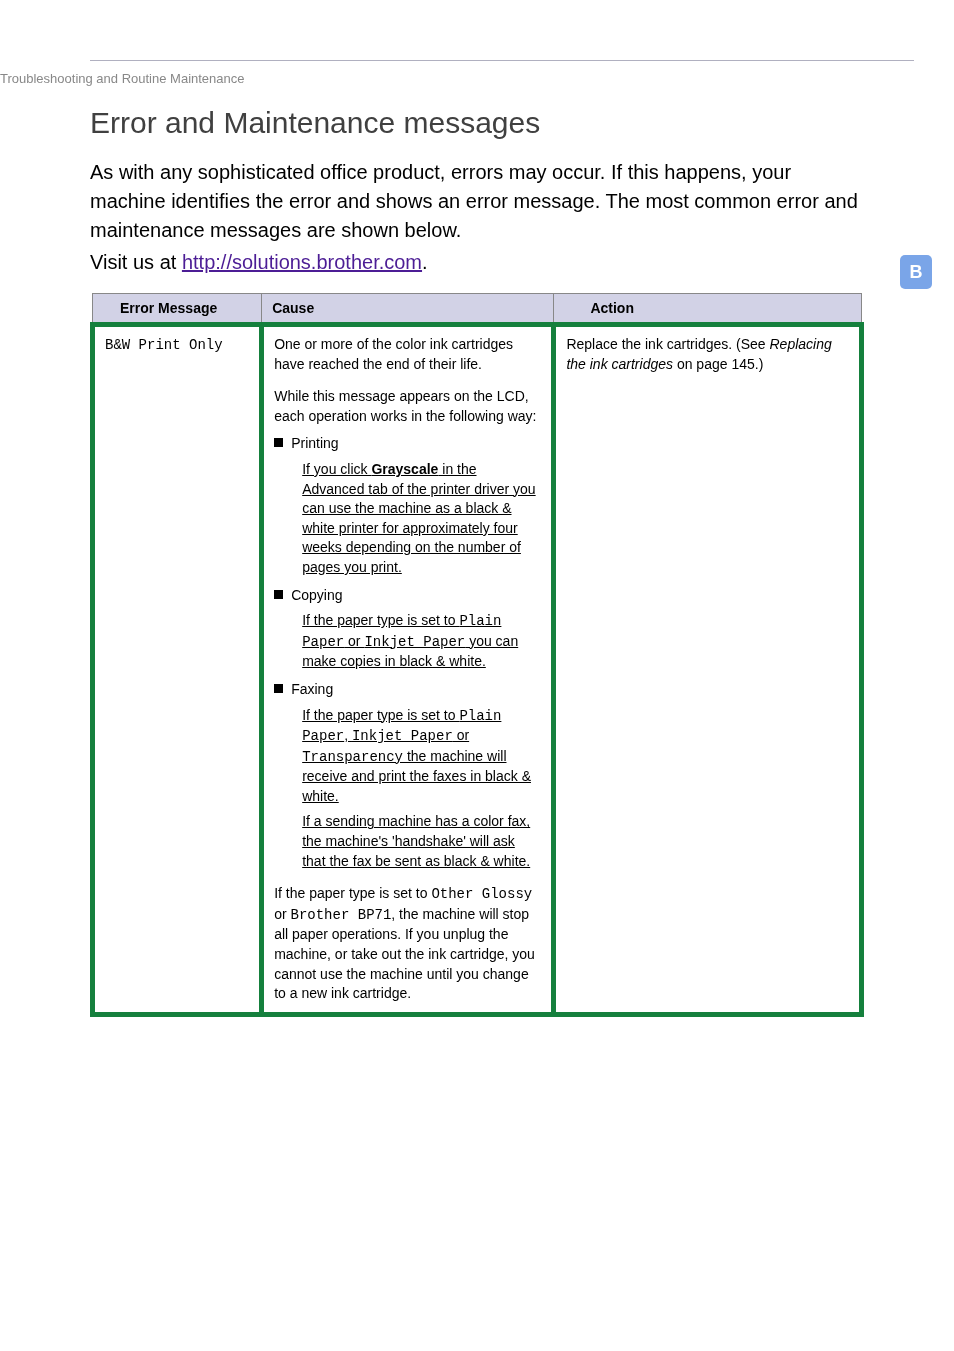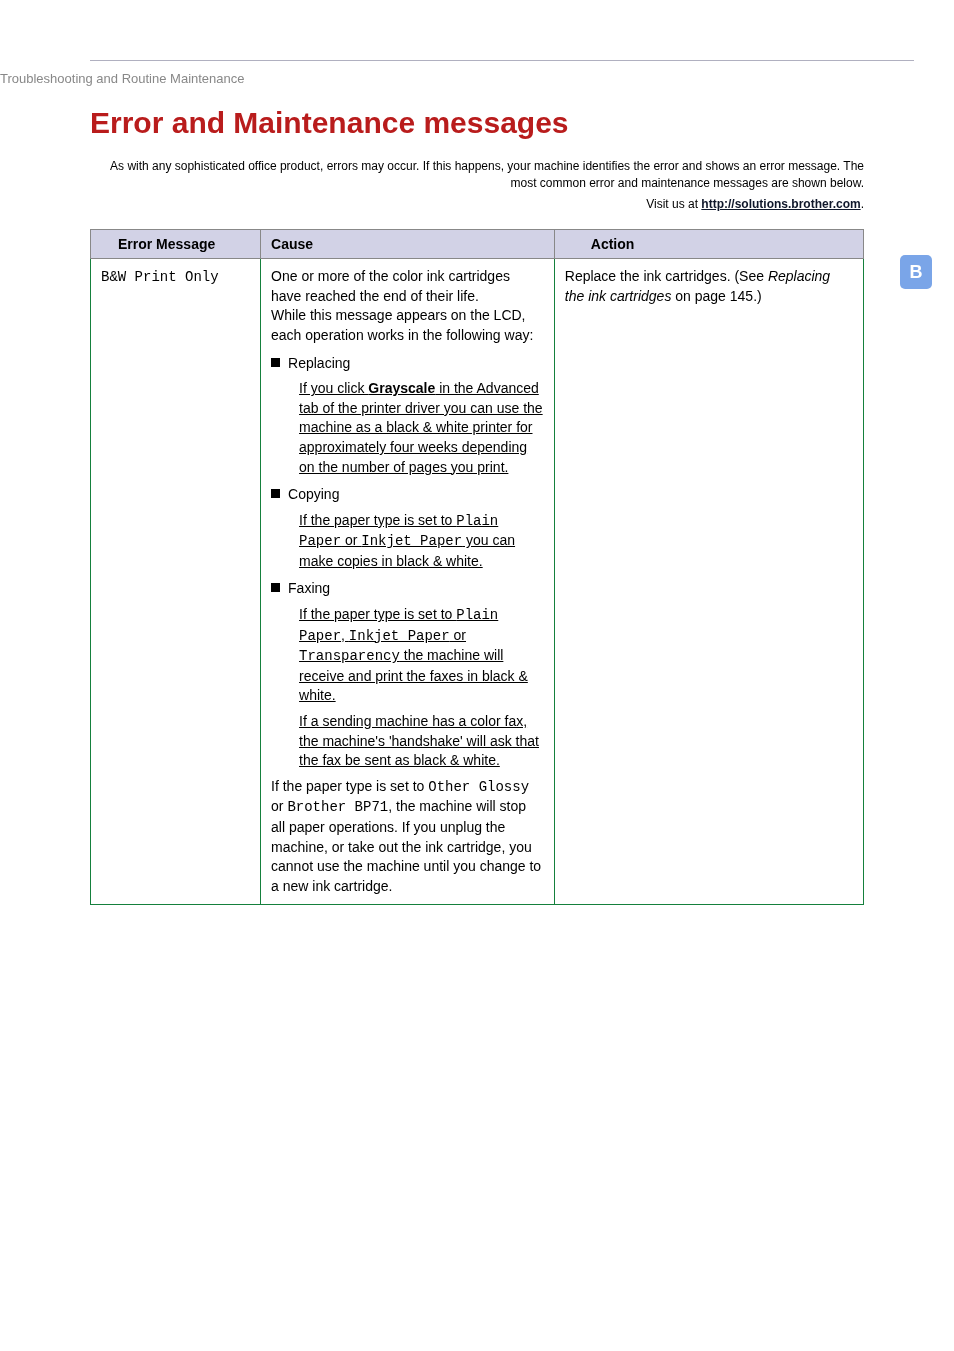--- a/index.html
+++ b/index.html
@@ -1,32 +1,32 @@
 <!DOCTYPE html>
 <html><head>
   <meta charset="utf-8">
   <style>
     * { box-sizing: border-box; margin: 0; padding: 0; }
     body { font-family: Arial, Helvetica, sans-serif; background: #fff; color: #000; }
     .page { width: 954px; margin: 0 auto; padding: 0; position: relative; min-height: 1351px; }
     .top-divider { border-top: 1px solid #b0b0c0; margin: 60px 40px 0 90px; }
     .breadcrumb { color: #888; font-size: 13px; margin: 10px 90px 0 0; }
     .main { margin: 20px 90px 0 90px; }
-    h1 { font-size: 30px; font-weight: bold; color: #b91c1c; margin-bottom: 18px; }
-    .intro { font-size: 12px; line-height: 1.45; margin-bottom: 3px; text-align: right; }
-    .intro a { color: #0f172a; text-decoration: underline; font-weight: bold; }
+    h1 { font-size: 30px; font-weight: normal; color: #404040; margin-bottom: 18px; }
+    .intro { font-size: 20px; line-height: 1.45; margin-bottom: 3px; }
+    .intro a { color: #4c1d95; text-decoration: underline; }
     .table-wrap { margin-top: 16px; }
     table { width: 100%; border-collapse: collapse; }
     th { background: #d2d2e6; font-weight: bold; text-align: left; padding: 6px 10px; border: 1px solid #888; font-size: 14px; }
-    td { border: 1px solid #15803d; padding: 8px 10px; vertical-align: top; font-size: 14px; line-height: 1.4; }
+    td { border: 5px solid #15803d; padding: 8px 10px; vertical-align: top; font-size: 14px; line-height: 1.4; }
     .mono { font-family: "Courier New", monospace; font-size: 14px; }
     .bullet-row { display: flex; align-items: flex-start; margin-top: 8px; }
     .bullet-sq { display: inline-block; width: 9px; height: 9px; background: #000; margin-right: 8px; margin-top: 4px; flex-shrink: 0; }
     .sub-pad { padding-left: 28px; margin-top: 6px; margin-bottom: 6px; text-decoration: underline; }
-    .para { margin-top: 0; }
+    .para { margin-top: 13px; }
     .side-tab { position: absolute; right: 22px; top: 195px; width: 32px; height: 34px; background: #7aa5e8; border-radius: 5px; color: #fff; font-size: 18px; font-weight: bold; display: flex; align-items: center; justify-content: center; }
     .italic { font-style: italic; }
     .col1 { width: 22%; padding-left: 27px; }
     .col2 { width: 38%; }
     .col3 { width: 40%; padding-left: 36px; }
   </style>
 </head>
 <body>
 
 <div class="page">
@@ -56,21 +56,21 @@
           <tr>
             <td>
               <span class="mono">B&amp;W Print Only</span>
             </td>
             <td>
               <div>One or more of the color ink cartridges have reached the end of their life.</div>
               <div class="para">While this message appears on the LCD, each operation works in the following way:</div>
 
               <div class="bullet-row">
                 <span class="bullet-sq"></span>
-                <span>Replacing</span>
+                <span>Printing</span>
               </div>
               <div class="sub-pad">
                 <span>If you click </span><b>Grayscale</b><span> in the Advanced tab of the printer driver you can use the machine as a black &amp; white printer for approximately four weeks depending on the number of pages you print.</span>
               </div>
 
               <div class="bullet-row">
                 <span class="bullet-sq"></span>
                 <span>Copying</span>
               </div>
               <div class="sub-pad">

